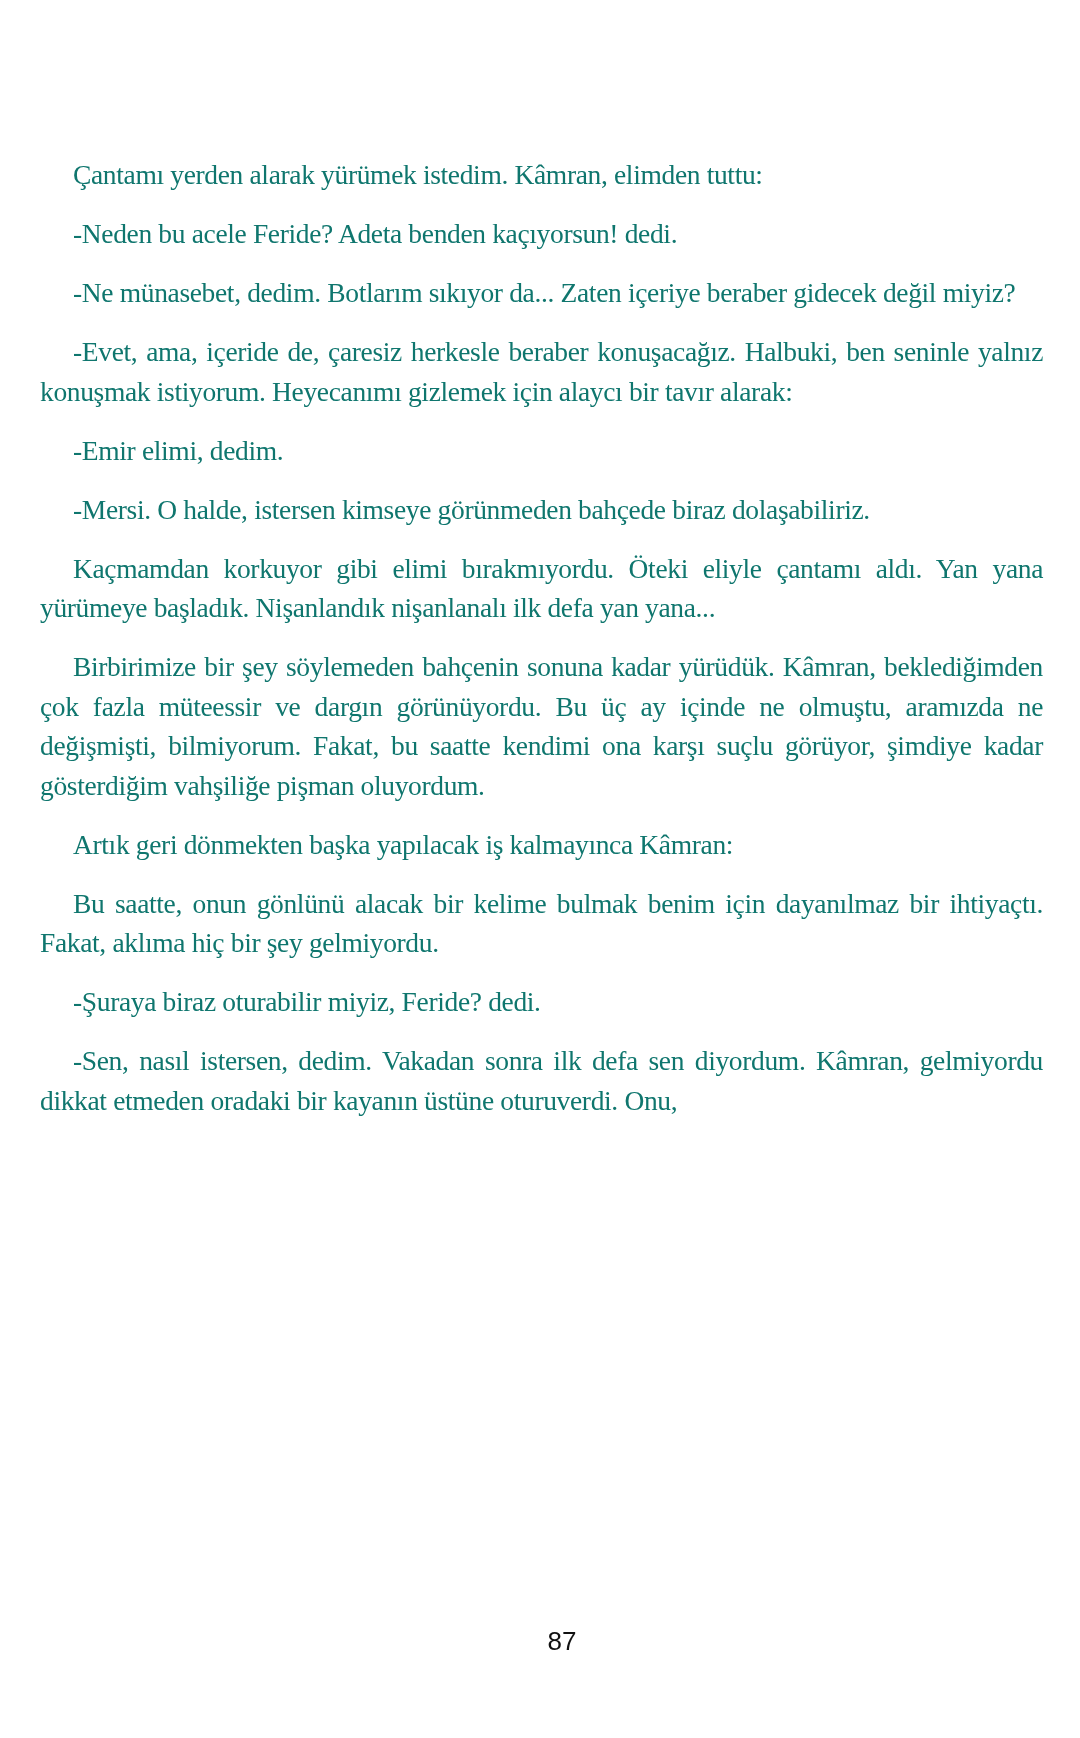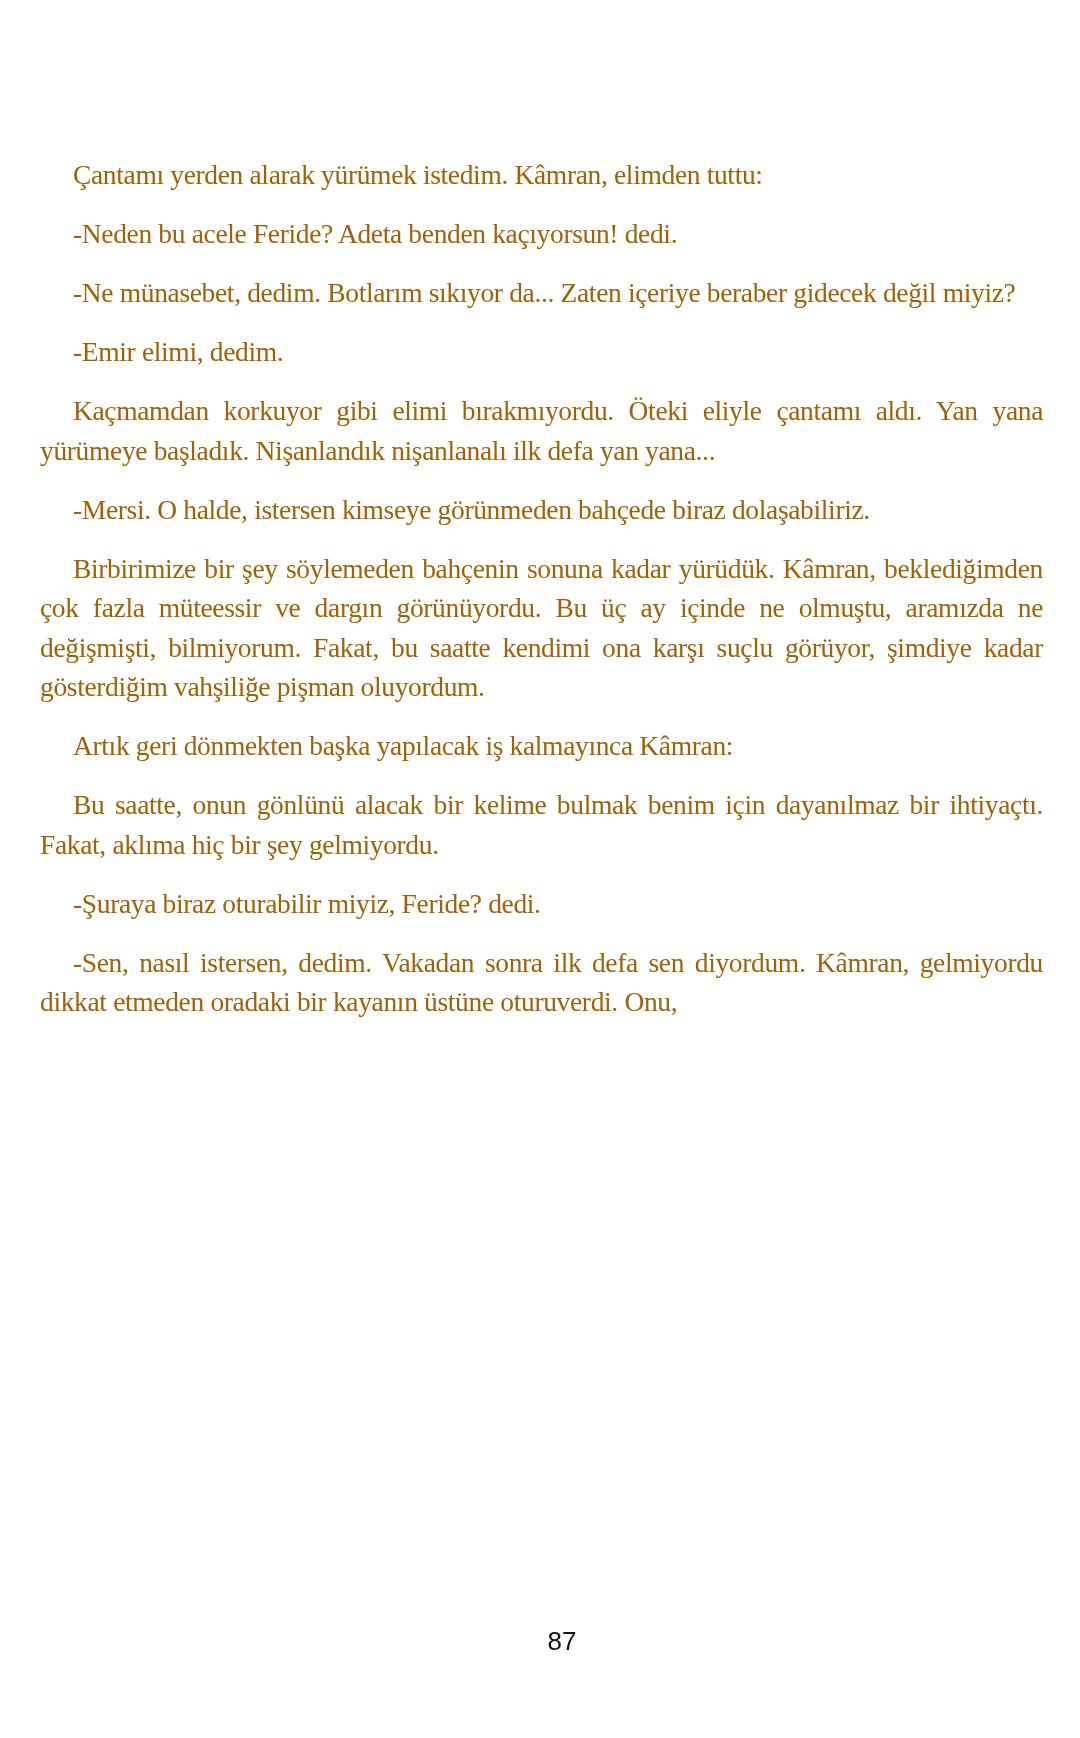--- a/index.html
+++ b/index.html
@@ -1,40 +1,41 @@
 <!DOCTYPE html>
 <html><head>
 <meta charset="utf-8">
 <style>
   html, body { margin: 0; padding: 0; background: #ffffff; }
   body { width: 1080px; height: 1738px; position: relative; overflow: hidden; }
   .page {
     position: absolute; left: 40px; top: 155px; width: 1003px;
     font-family: "Liberation Serif", "DejaVu Serif", serif;
-    font-size: 27.5px; line-height: 39.5px; color: #a16207;
+    font-size: 27.5px; line-height: 39.5px; color: #0f766e;
     letter-spacing: -0.35px;
   }
   .para {
     margin: 0 0 19.5px 0; text-indent: 33px; text-align: justify;
   }
   .page-number {
     position: absolute; left: 0; width: 1080px; top: 1626px; text-align: center;
     font-family: Liberation Sans, sans-serif; font-size: 26px; color: #111111; margin-left: 22px;
   }
 </style>
 </head>
 <body>
 
 <div class="page">
   <p class="para">Çantamı yerden alarak yürümek istedim. Kâmran, elimden tuttu:</p>
   <p class="para">-Neden bu acele Feride? Adeta benden kaçıyorsun! dedi.</p>
   <p class="para">-Ne münasebet, dedim. Botlarım sıkıyor da... Zaten içeriye beraber gidecek değil miyiz?</p>
+  <p class="para">-Evet, ama, içeride de, çaresiz herkesle beraber konuşacağız. Halbuki, ben seninle yalnız konuşmak istiyorum. Heyecanımı gizlemek için alaycı bir tavır alarak:</p>
   <p class="para">-Emir elimi, dedim.</p>
+  <p class="para">-Mersi. O halde, istersen kimseye görünmeden bahçede biraz dolaşabiliriz.</p>
   <p class="para">Kaçmamdan korkuyor gibi elimi bırakmıyordu. Öteki eliyle çantamı aldı. Yan yana yürümeye başladık. Nişanlandık nişanlanalı ilk defa yan yana...</p>
-  <p class="para">-Mersi. O halde, istersen kimseye görünmeden bahçede biraz dolaşabiliriz.</p>
   <p class="para">Birbirimize bir şey söylemeden bahçenin sonuna kadar yürüdük. Kâmran, beklediğimden çok fazla müteessir ve dargın görünüyordu. Bu üç ay içinde ne olmuştu, aramızda ne değişmişti, bilmiyorum. Fakat, bu saatte kendimi ona karşı suçlu görüyor, şimdiye kadar gösterdiğim vahşiliğe pişman oluyordum.</p>
   <p class="para">Artık geri dönmekten başka yapılacak iş kalmayınca Kâmran:</p>
   <p class="para">Bu saatte, onun gönlünü alacak bir kelime bulmak benim için dayanılmaz bir ihtiyaçtı. Fakat, aklıma hiç bir şey gelmiyordu.</p>
   <p class="para">-Şuraya biraz oturabilir miyiz, Feride? dedi.</p>
   <p class="para">-Sen, nasıl istersen, dedim. Vakadan sonra ilk defa sen diyordum. Kâmran, gelmiyordu dikkat etmeden oradaki bir kayanın üstüne oturuverdi. Onu,</p>
 </div>
 
 <div class="page-number">87</div>
 
 </body></html>

